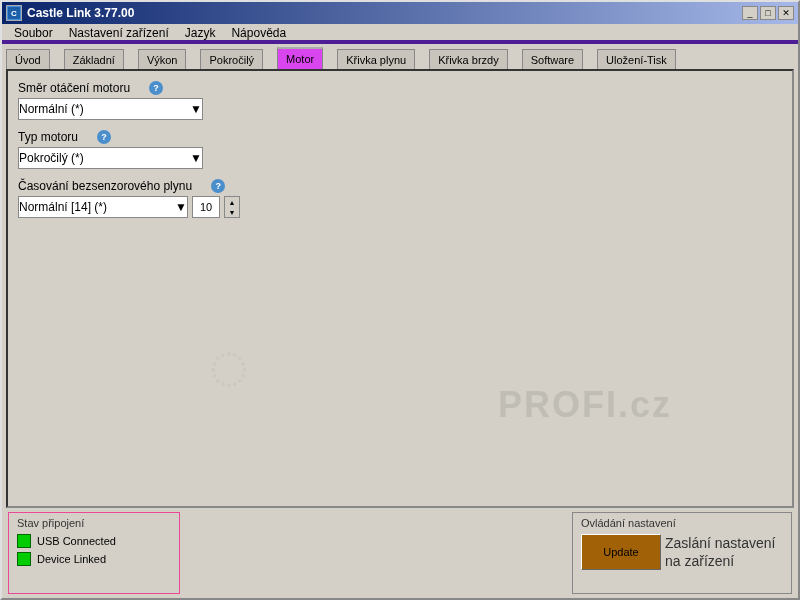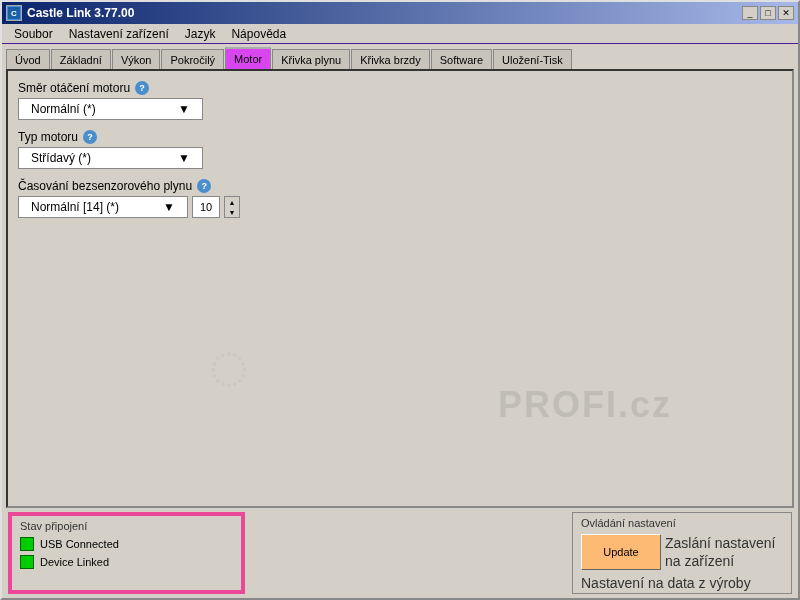--- a/index.html
+++ b/index.html
@@ -59,37 +59,36 @@
       justify-content: center;
       font-size: 9px;
       color: #000;
     }
 
     
     .menu-bar {
       background: #d4d0c8;
       height: 20px;
       display: flex;
-      align-items: center;
       padding: 0 4px;
-      border-bottom: 1px solid #4c1d95;
+      border-bottom: 4px solid #4c1d95;
     }
     .menu-item {
       padding: 2px 8px;
       cursor: pointer;
       font-size: 12px;
     }
 
     
     .tab-bar {
       background: #d4d0c8;
       display: flex;
       align-items: flex-end;
       padding: 3px 4px 0 4px;
-      gap: 1px;
+      gap: 14px;
     }
     .tab {
       padding: 3px 8px;
       background: #c8c4bc;
       border: 1px solid #888;
       border-bottom: none;
       cursor: pointer;
       font-size: 11px;
       height: 20px;
       display: flex;
@@ -119,21 +118,21 @@
 
     
     .form-group {
       margin-bottom: 10px;
     }
     .form-label {
       font-size: 12px;
       margin-bottom: 3px;
       display: flex;
       align-items: center;
-      gap: 5px;
+      gap: 19px;
     }
     .help-icon {
       width: 14px;
       height: 14px;
       background: #4a8fcc;
       border-radius: 50%;
       color: white;
       font-size: 9px;
       font-weight: bold;
       display: flex;
@@ -144,21 +143,21 @@
     .form-row {
       display: flex;
       align-items: center;
       gap: 4px;
     }
     .dropdown {
       width: 185px;
       height: 22px;
       background: white;
       border: 1px solid #888;
-      padding: 1px 12px;
+      padding: 1px 0;
       font-size: 12px;
       display: flex;
       align-items: center;
       justify-content: space-between;
       cursor: pointer;
     }
     .spinner-input {
       width: 28px;
       height: 22px;
       border: 1px solid #888;
@@ -213,23 +212,23 @@
 
     
     .bottom-area {
       display: flex;
       justify-content: space-between;
       padding: 4px 6px;
       background: #d4d0c8;
       height: 90px;
     }
     .status-box {
-      border: 4px solid #ec4899;
+      border: 1px solid #ec4899;
       padding: 4px 8px;
-      width: 237px;
+      width: 172px;
     }
     .status-title {
       font-size: 11px;
       margin-bottom: 5px;
       color: #333;
     }
     .status-row {
       display: flex;
       align-items: center;
       gap: 6px;
@@ -255,21 +254,21 @@
       margin-bottom: 5px;
       color: #333;
     }
     .control-row {
       display: flex;
       align-items: stretch;
       gap: 4px;
       margin-bottom: 4px;
     }
     .ctrl-btn {
-      background: #fdba74;
+      background: #a16207;
       border: 1px solid #888;
       padding: 3px 10px;
       cursor: pointer;
       font-size: 11px;
       white-space: nowrap;
       border-top: 1px solid #fff;
       border-left: 1px solid #fff;
       border-right: 1px solid #666;
       border-bottom: 1px solid #666;
       width: 80px;
@@ -340,21 +339,21 @@
       </div>
     </div>
 
     <div class="form-group">
       <div class="form-label">
         <span>Typ motoru</span>
         <div class="help-icon">?</div>
       </div>
       <div class="form-row">
         <div class="dropdown">
-          <span>Střídavý (*)</span>
+          <span>Pokročilý (*)</span>
           <span>▼</span>
         </div>
       </div>
     </div>
 
     <div class="form-group">
       <div class="form-label">
         <span>Časování bezsenzorového plynu</span>
         <div class="help-icon">?</div>
       </div>
@@ -391,18 +390,17 @@
       </div>
     </div>
 
     <div class="control-box">
       <div class="control-title">Ovládání nastavení</div>
       <div class="control-row">
         <button class="ctrl-btn">Update</button>
         <span class="ctrl-desc">Zaslání nastavení na zařízení</span>
       </div>
       <div class="control-row">
-        <span class="ctrl-desc">Nastavení na data z výroby</span>
       </div>
     </div>
   </div>
 
 </div>
 
 </body></html>

